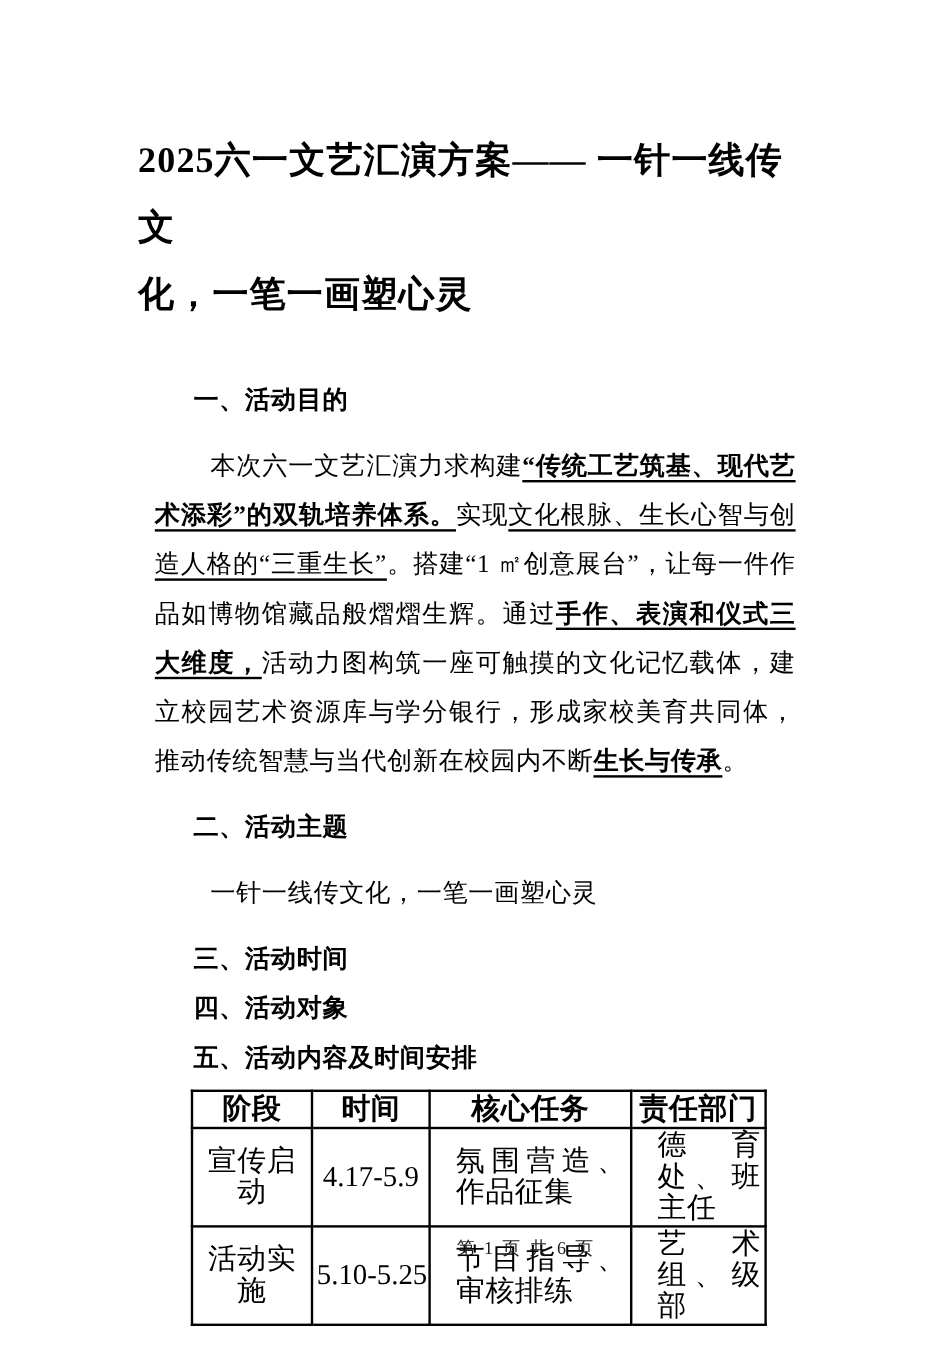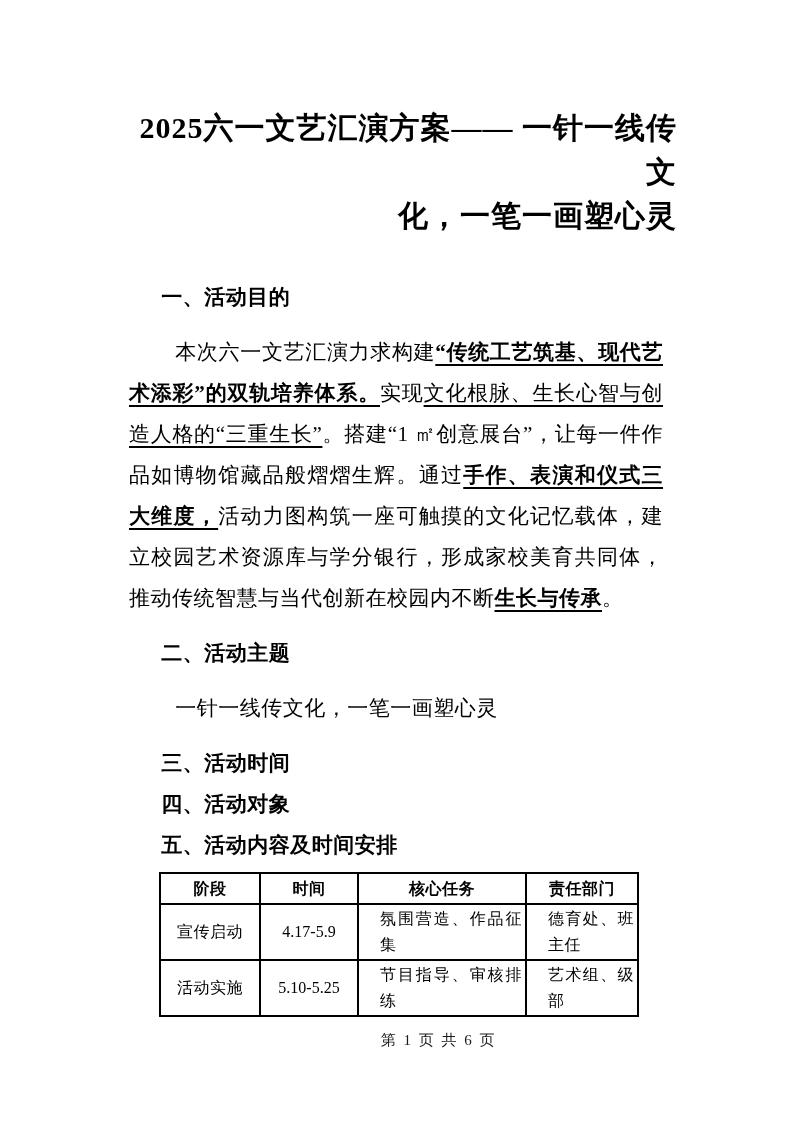--- a/index.html
+++ b/index.html
@@ -14,22 +14,22 @@
     background: #ffffff;
     box-sizing: border-box;
     padding: 106px 116px 0 115px;
     overflow: hidden;
     font-family: "Liberation Serif", "DejaVu Serif", serif;
     color: #000000;
   }
   .doc-title {
     font-size: 30px;
     font-weight: bold;
-    line-height: 44px;
-    text-align: right;
+    line-height: 56px;
+    text-align: left;
     letter-spacing: 1px;
     margin: 0 0 39px 0;
   }
   .doc-body {
     font-size: 21px;
     line-height: 41px;
     letter-spacing: 0.5px;
     text-align: justify;
   }
   .heading {
@@ -45,21 +45,21 @@
   .u {
     text-decoration: underline;
     text-decoration-thickness: 2px;
     text-underline-offset: 5px;
   }
   table.schedule {
     border-collapse: collapse;
     table-layout: fixed;
     width: 478px;
     margin: 6px 0 0 44px;
-    font-size: 16px;
+    font-size: 24px;
     line-height: 26px;
     letter-spacing: 0.5px;
   }
   table.schedule th,
   table.schedule td {
     border: 2px solid #000000;
     vertical-align: middle;
     overflow: hidden;
   }
   table.schedule th {

